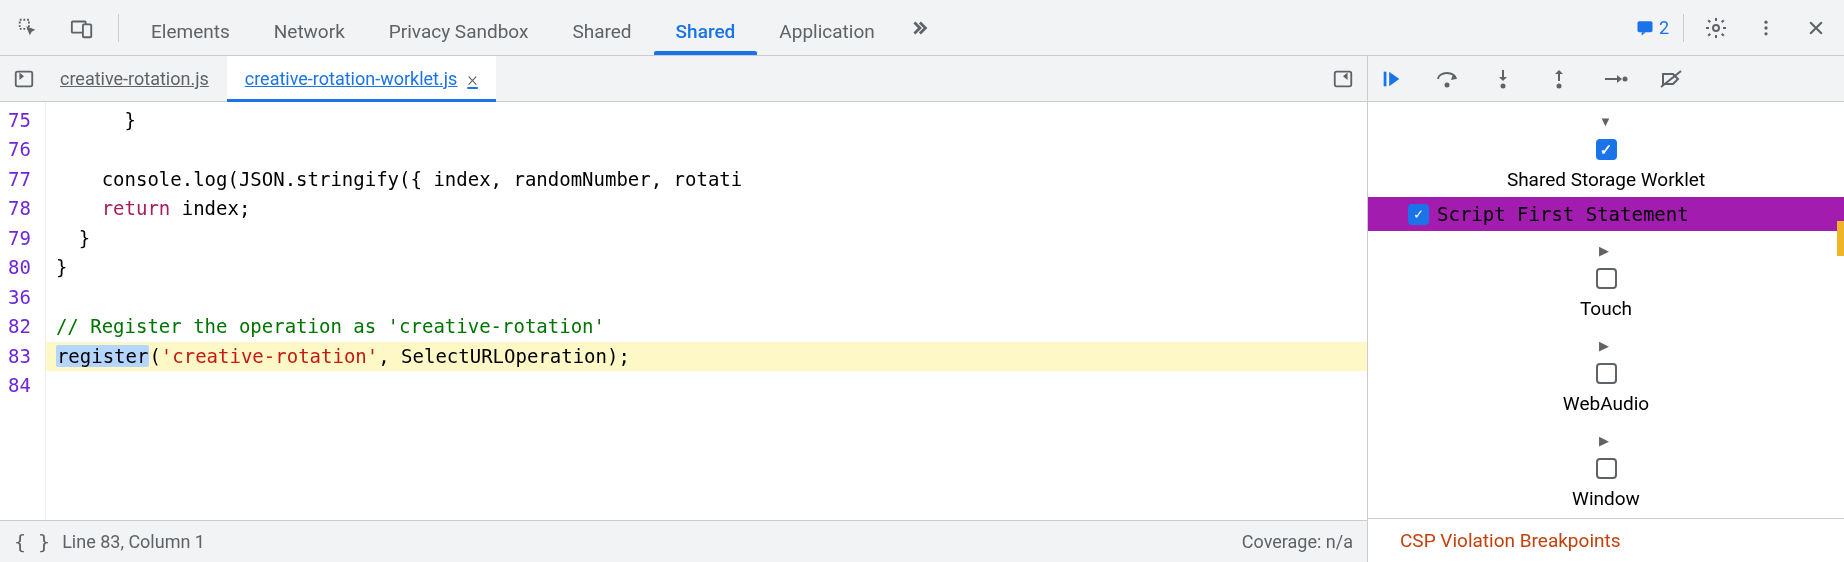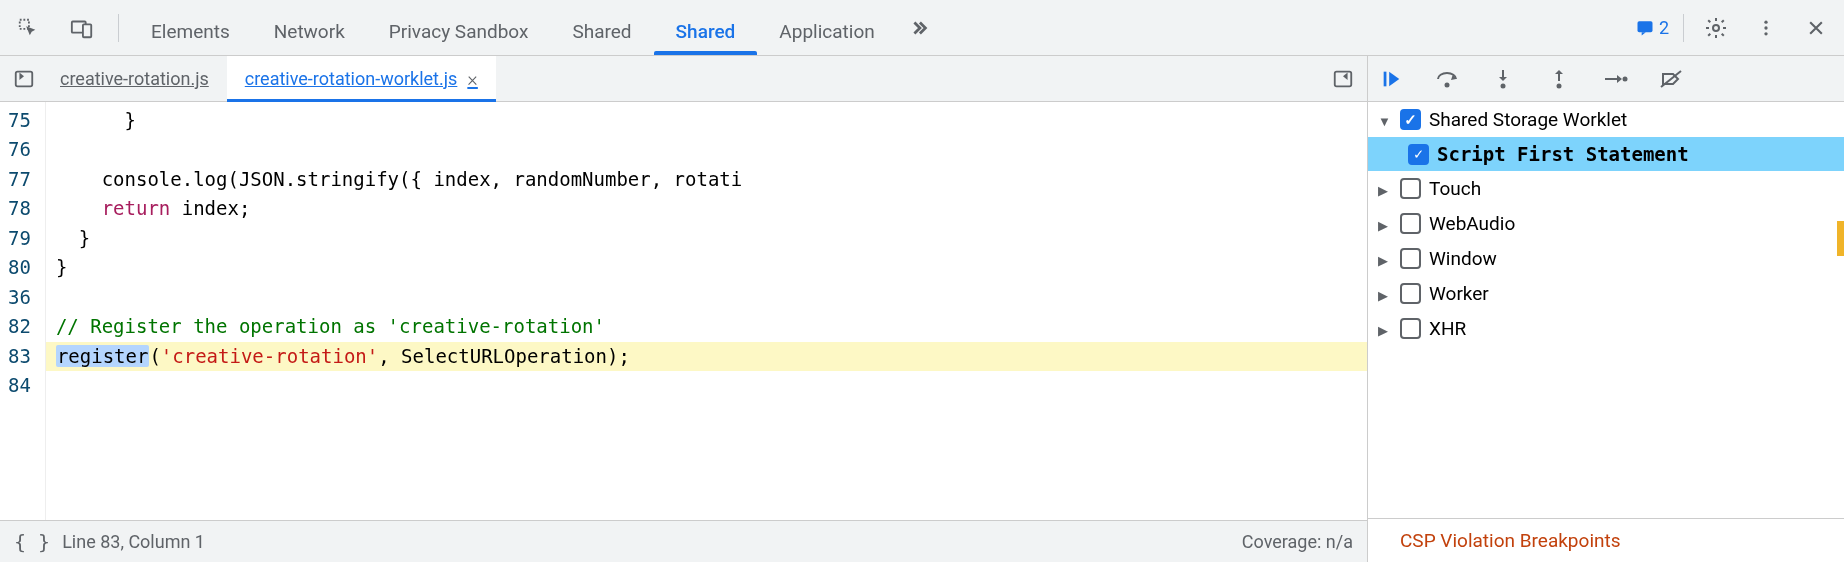--- a/index.html
+++ b/index.html
@@ -148,21 +148,21 @@
   flex: 1;
   display: flex;
   font-family: Menlo, Monaco, Consolas, monospace;
   font-size: 19px;
   overflow: hidden;
   background: #fff;
 }
 .gutter {
   padding: 4px 14px 4px 8px;
   text-align: right;
-  color: #0c4a6e;
+  color: #6d28d9;
   background: #fff;
   user-select: none;
   line-height: 1.55;
   border-right: 1px solid #eee;
 }
 .code-lines {
   flex: 1;
   padding: 4px 0;
   line-height: 1.55;
   white-space: pre;
@@ -214,20 +214,21 @@
   flex: 1;
   overflow-y: auto;
 }
 .bp-category {
   display: flex;
   align-items: center;
   padding: 6px 10px;
   gap: 8px;
   font-size: 19px;
   cursor: pointer;
+  flex-direction: column;
 }
 .bp-category.expanded .disclosure::before { content: "▼"; font-size: 13px;}
 .bp-category .disclosure::before { content: "▶"; font-size: 13px; }
 .disclosure { width: 14px; color: #5f6368; display:inline-block;}
 .checkbox {
   width: 21px;
   height: 21px;
   border: 2px solid #5f6368;
   border-radius: 4px;
   display: inline-flex;
@@ -247,21 +248,21 @@
   font-weight: bold;
 }
 .bp-item {
   display: flex;
   align-items: center;
   padding: 6px 10px 6px 40px;
   gap: 8px;
   font-family: Menlo, Monaco, Consolas, monospace;
   font-size: 19px;
 }
-.bp-item.hl { background: #7dd3fc; font-weight: bold; }
+.bp-item.hl { background: #a21caf; }
 .csp-row {
   border-top: 1px solid #ccc;
   padding: 10px 10px;
   display: flex;
   align-items: center;
   gap: 8px;
   font-size: 19px;
   color: #c2410c;
 }
 .right-scroll-indicator {

